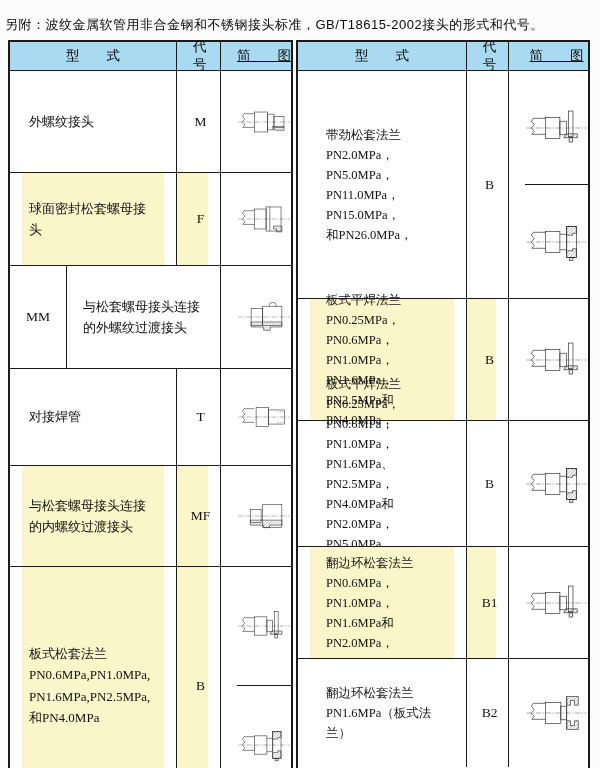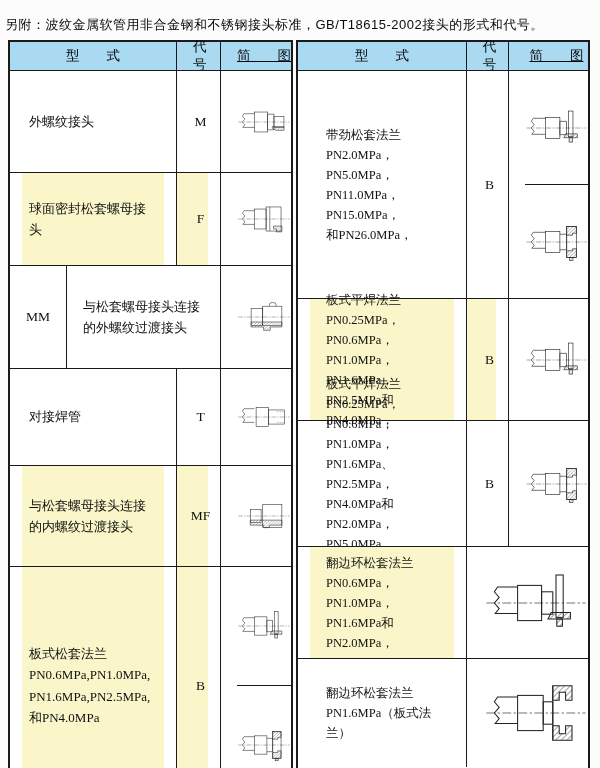--- a/index.html
+++ b/index.html
@@ -308,40 +308,42 @@
                 </g>
               </svg>
             </div>
         </div>
       </div>
 
       <div class="row" style="height:112px">
         <div class="cell c-type lbl hl">翻边环松套法兰
 PN0.6MPa，PN1.0MPa，
 PN1.6MPa和PN2.0MPa，</div>
+        <div class="cell c-code code hl">B1</div>
         <div class="cell c-diag diag">
           <div class="dcell">
               <svg class="dsvg" viewBox="0 0 130 80">
                 <g stroke="#222" stroke-width="1.3" fill="none">
                   <line x1="3" y1="40" x2="127" y2="40" stroke-width="0.8" stroke-dasharray="11 3 3 3"></line>
                   <path d="M42 20 H17 l-4 6 6 7 -6 7 6 7 -5 6 H42"></path>
                   <rect x="42" y="18" width="30" height="44"></rect>
                   <rect x="72" y="26" width="14" height="28"></rect>
                   <rect x="90" y="5" width="9" height="53"></rect>
                   <path d="M84 52 h24 v8 h-28 z" fill="url(#h)"></path>
                   <rect x="91" y="60" width="7" height="9" fill="url(#h)"></rect>
                 </g>
               </svg>
             </div>
         </div>
       </div>
 
       <div class="row" style="height:109px">
         <div class="cell c-type lbl">翻边环松套法兰
 PN1.6MPa（板式法兰）</div>
+        <div class="cell c-code code">B2</div>
         <div class="cell c-diag diag">
           <div class="dcell">
               <svg class="dsvg" viewBox="0 0 130 80">
                 <g stroke="#222" stroke-width="1.3" fill="none">
                   <line x1="3" y1="40" x2="127" y2="40" stroke-width="0.8" stroke-dasharray="11 3 3 3"></line>
                   <path d="M42 20 H17 l-4 6 6 7 -6 7 6 7 -5 6 H42"></path>
                   <rect x="42" y="18" width="32" height="44"></rect>
                   <rect x="74" y="26" width="12" height="28"></rect>
                   <path d="M86 6 h24 v18 h-8 v-10 h-8 v10 h-8 z" fill="url(#h)"></path>
                   <path d="M86 74 h24 v-18 h-8 v10 h-8 v-10 h-8 z" fill="url(#h)"></path>

